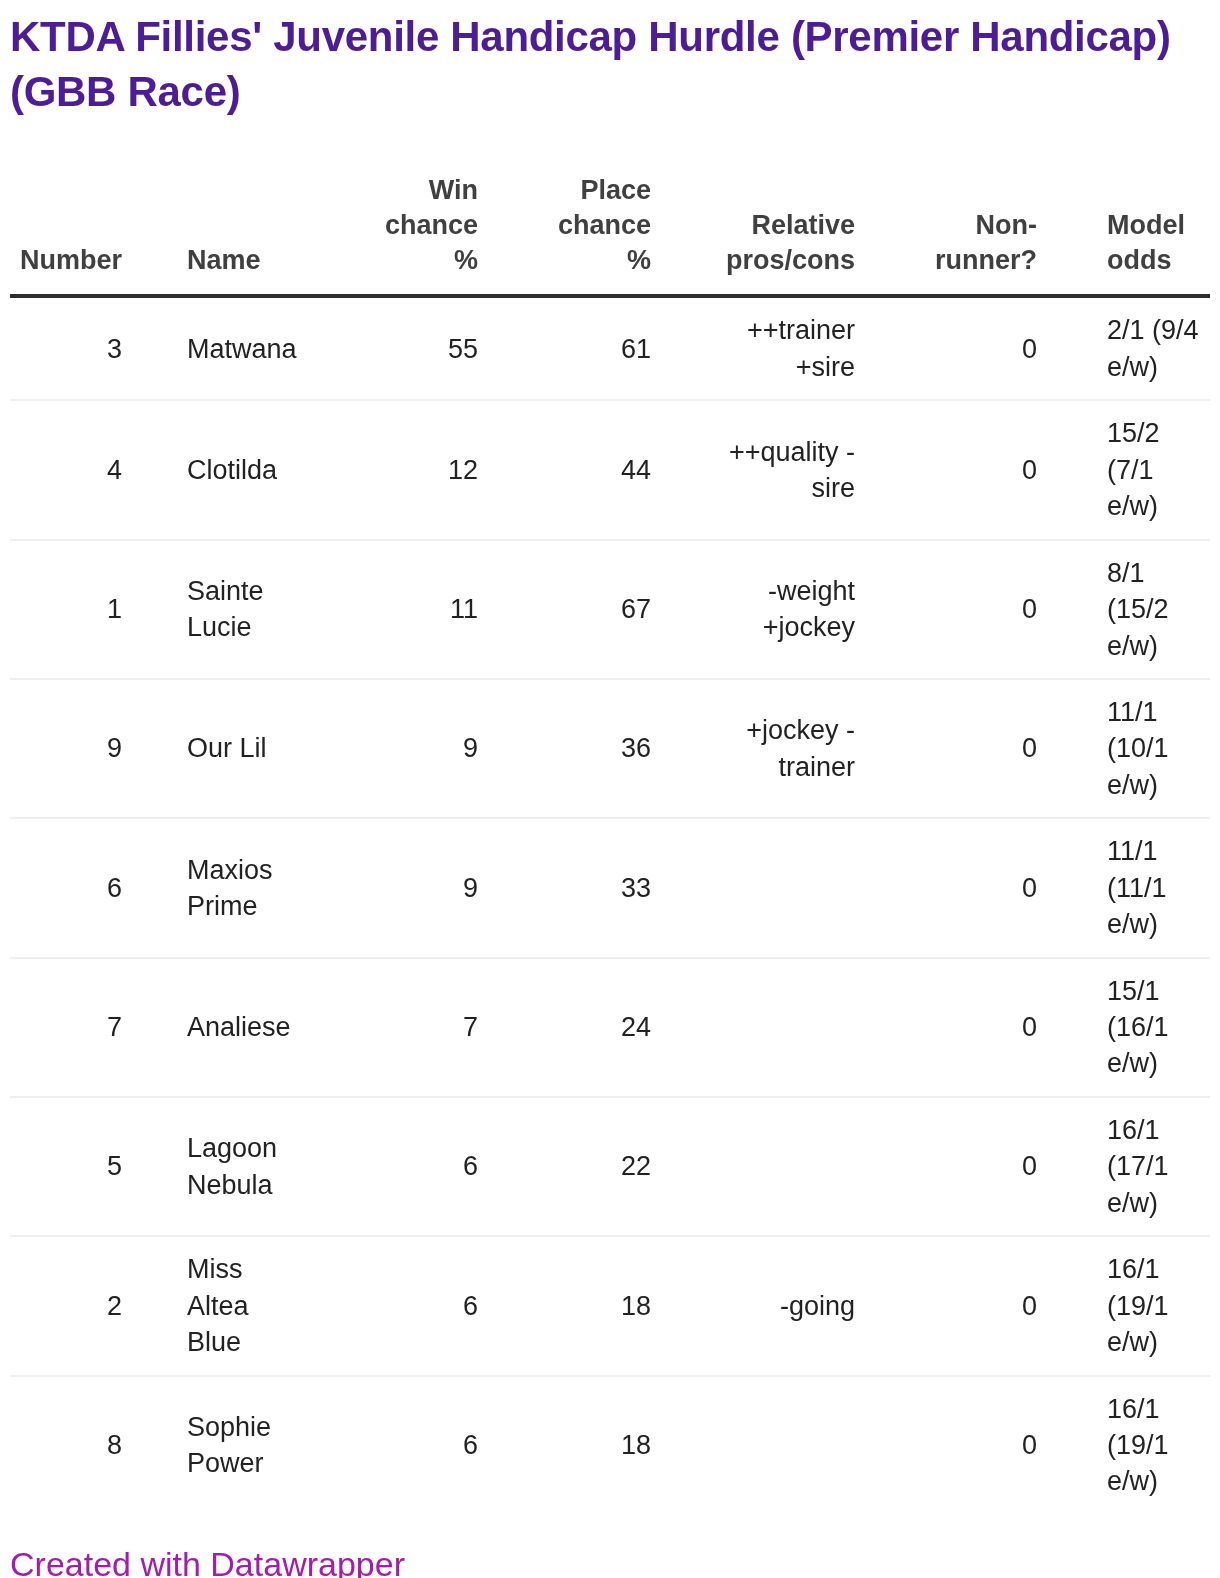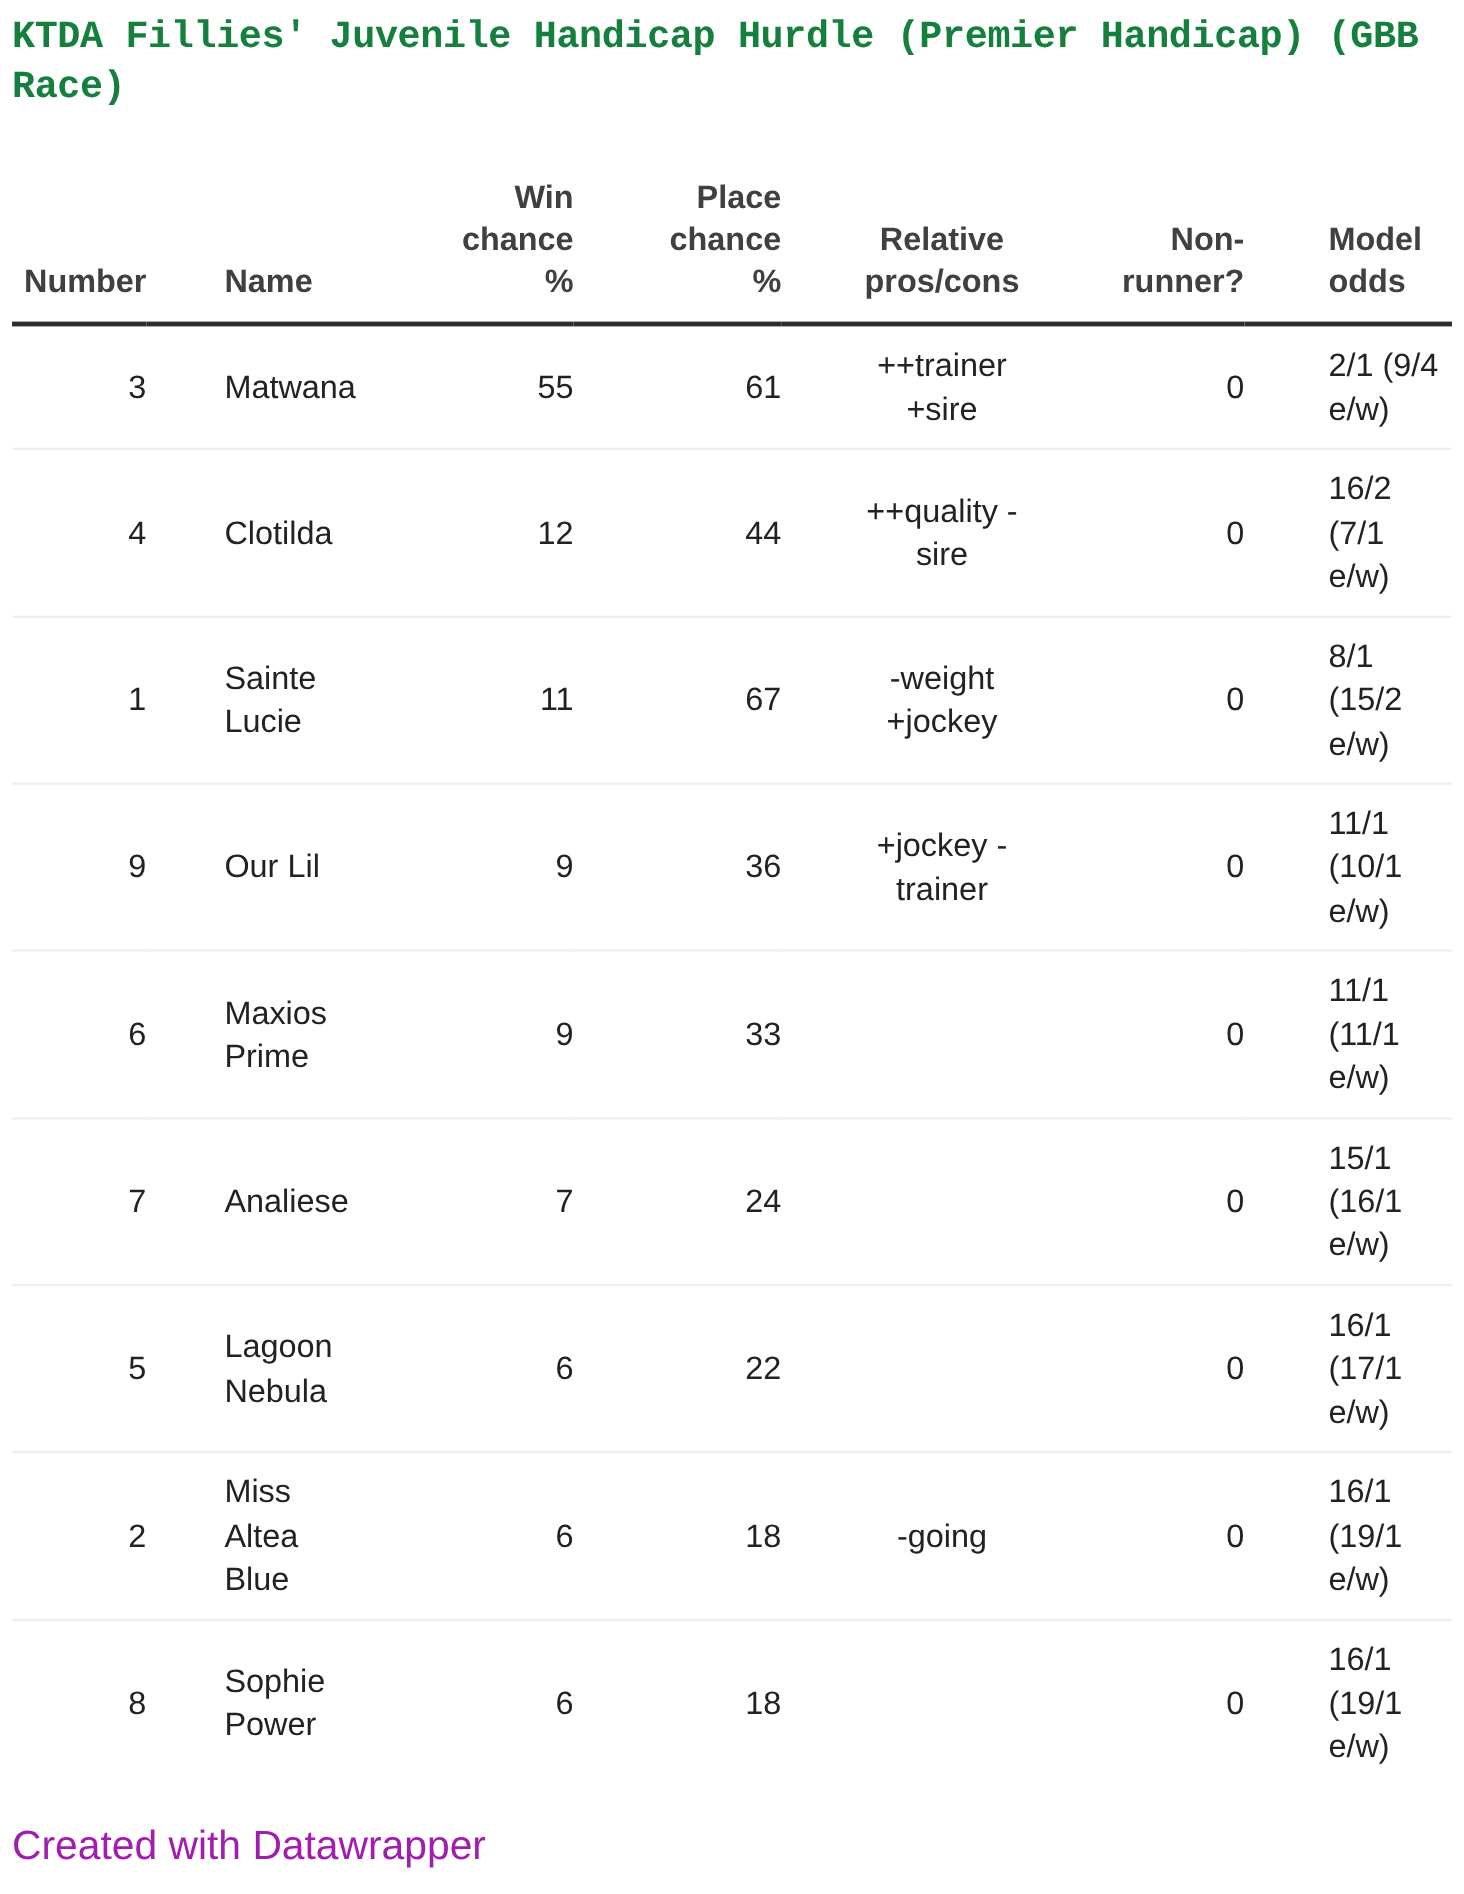--- a/index.html
+++ b/index.html
@@ -10,28 +10,27 @@
     color: #222222;
   }
   .page {
     width: 1220px;
     height: 1578px;
     box-sizing: border-box;
     padding: 10px 10px 0 10px;
     overflow: hidden;
   }
   .chart-title {
-    font-size: 32px;
+    font-size: 42px;
     font-weight: bold;
     line-height: 1.3;
-    color: #15803d;
+    color: #4c1d95;
     margin: 0;
     max-width: 1190px;
     letter-spacing: -0.3px;
-    font-family: Liberation Mono, monospace;
   }
   table.race-table {
     border-collapse: collapse;
     table-layout: fixed;
     width: 1200px;
     margin-top: 54px;
   }
   table.race-table th {
     font-size: 27px;
     font-weight: bold;
@@ -50,21 +49,21 @@
     padding: 14px 0;
   }
   tbody tr + tr td {
     border-top: 2px solid #efefef;
   }
   
   .c-number { text-align: right; }
   .c-name   { text-align: left;  padding-left: 65px !important; padding-right: 25px !important; }
   .c-win    { text-align: right; padding-left: 30px !important; }
   .c-place  { text-align: right; padding-left: 50px !important; }
-  .c-pros   { text-align: center;  padding-left: 64px !important; padding-right: 10px !important; }
+  .c-pros   { text-align: right;  padding-left: 64px !important; padding-right: 10px !important; }
   .c-non    { text-align: right; padding-left: 40px !important; }
   .c-odds   { text-align: left;  padding-left: 70px !important; }
   .credit {
     margin-top: 28px;
     font-size: 34px;
     line-height: 1.3;
     color: #a21caf;
     text-decoration: none;
     display: inline-block;
   }
@@ -107,21 +106,21 @@
         <td class="c-non">0</td>
         <td class="c-odds">2/1 (9/4 e/w)</td>
       </tr>
       <tr>
         <td class="c-number">4</td>
         <td class="c-name">Clotilda</td>
         <td class="c-win">12</td>
         <td class="c-place">44</td>
         <td class="c-pros">++quality -sire</td>
         <td class="c-non">0</td>
-        <td class="c-odds">16/2 (7/1 e/w)</td>
+        <td class="c-odds">15/2 (7/1 e/w)</td>
       </tr>
       <tr>
         <td class="c-number">1</td>
         <td class="c-name">Sainte Lucie</td>
         <td class="c-win">11</td>
         <td class="c-place">67</td>
         <td class="c-pros">-weight +jockey</td>
         <td class="c-non">0</td>
         <td class="c-odds">8/1 (15/2 e/w)</td>
       </tr>

